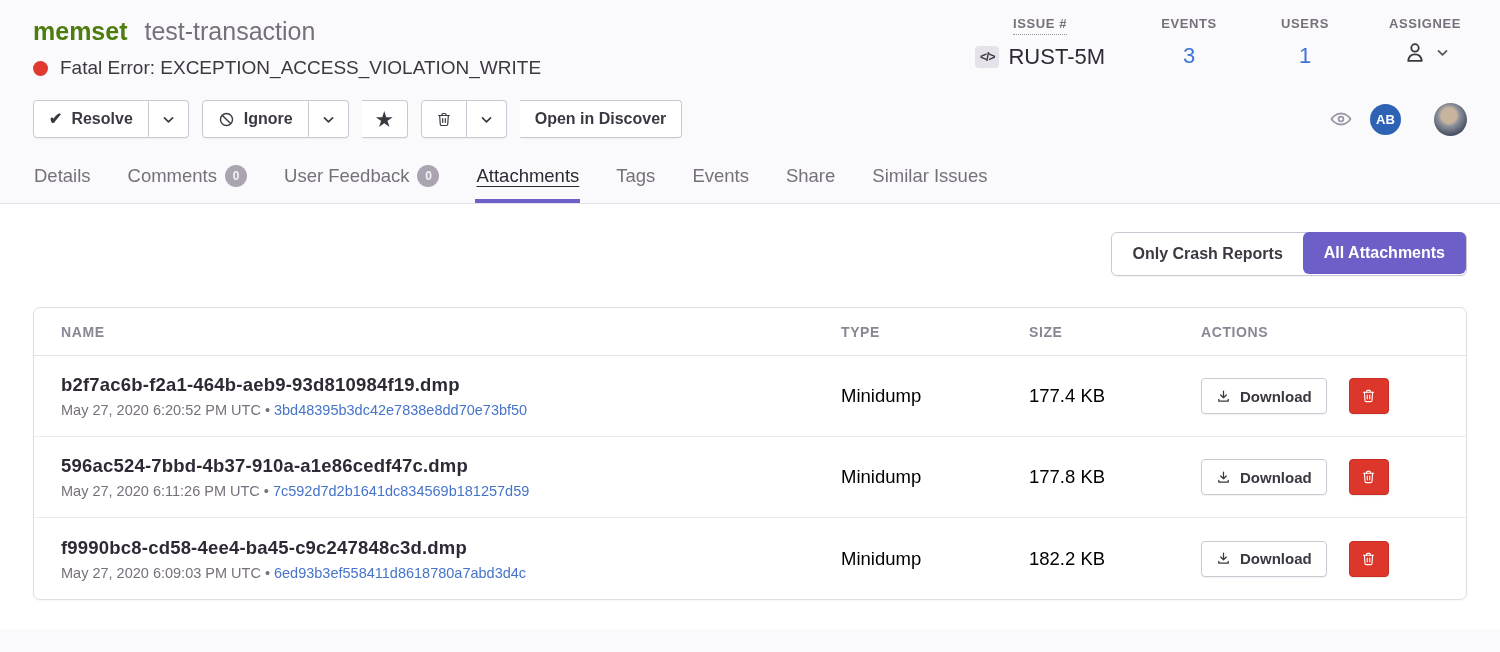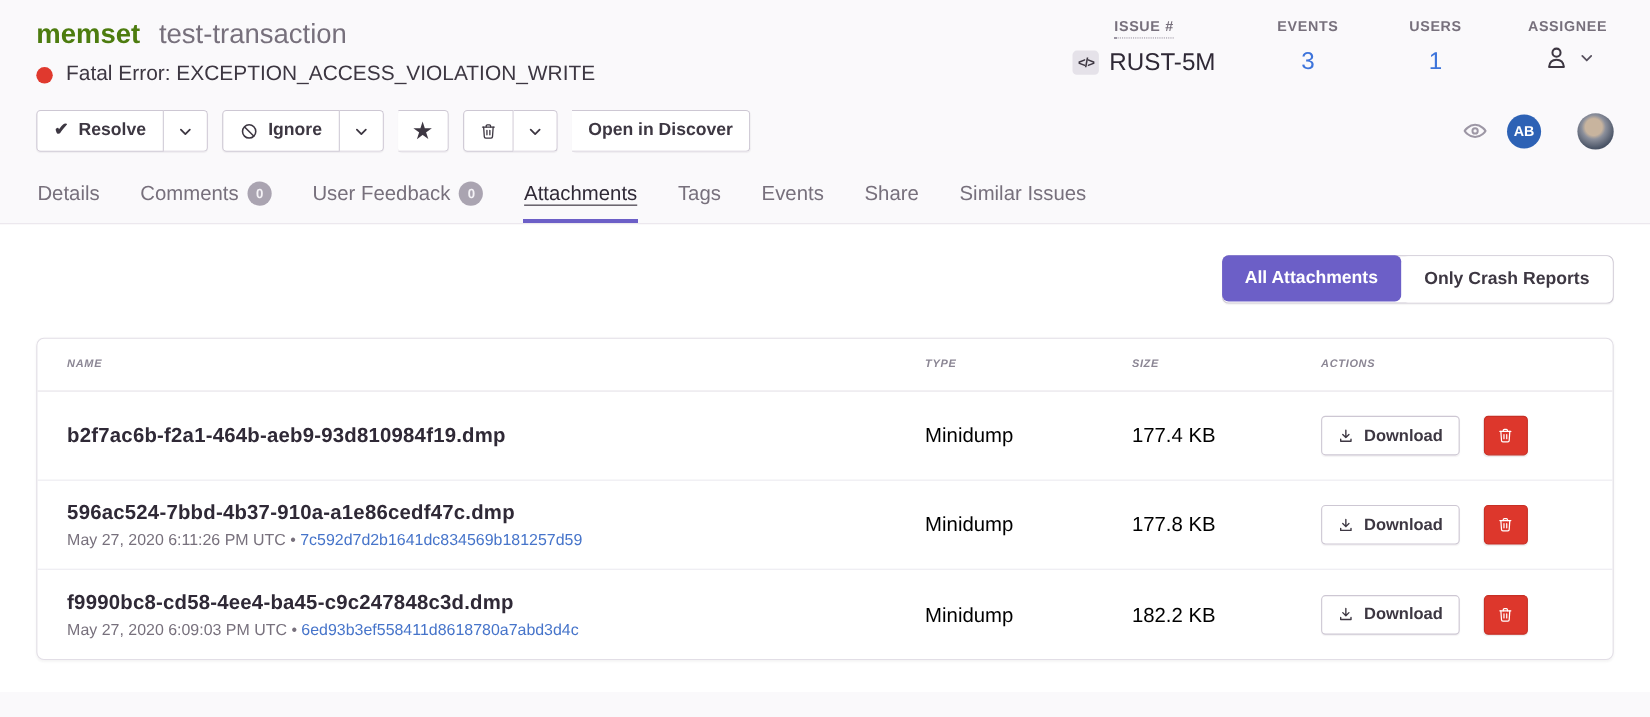--- a/index.html
+++ b/index.html
@@ -62,21 +62,21 @@
   
   .content { background:#fff; height:425px; padding:28px 33px 0 33px; }
   .filter-row { display:flex; justify-content:flex-end; }
   .toggle-group { display:flex; border:1px solid #cdc7d3; border-radius:6px; background:#fff; box-shadow:0 1px 1px rgba(60,54,68,.05); }
   .toggle-btn { font-size:16px; font-weight:700; padding:0 21px; height:42px; display:flex; align-items:center; cursor:pointer; color:#3d3742; background:#fff; border:none; border-radius:6px; }
   .toggle-btn.active { background:#6c5fc7; color:#fff; margin:-1px 0 -1px -1px; border-radius:6px; }
   
   .table { margin-top:31px; border:1px solid #e2dee6; border-radius:7px; background:#fff; box-shadow:0 1px 2px rgba(60,54,68,.05); overflow:hidden; }
   .trow { display:grid; grid-template-columns:780px 188px 172px auto; align-items:center; padding:0 0 0 27px; }
   .thead { height:48px; border-bottom:1px solid #e5e1e8; }
-  .th { font-size:10px; font-weight:700; letter-spacing:.6px; color:#8b8694; text-transform:uppercase;font-style:italic; }
+  .th { font-size:14px; font-weight:700; letter-spacing:.6px; color:#8b8694; text-transform:uppercase; }
   .tbody-row { height:81px; border-bottom:1px solid #eceaf0; }
   .tbody-row:last-child { border-bottom:none; }
   .file-name { font-size:18.5px; font-weight:700; color:#2f2936; letter-spacing:.2px; }
   .file-meta { margin-top:6px; font-size:14.5px; color:#77707c; }
   .file-meta .sep { margin:0 4px; }
   .event-link { color:#4674ca; text-decoration:none; cursor:pointer; }
   .cell-plain { font-size:18.5px; color:#000000; }
   .actions-cell { display:flex; align-items:center; gap:22px; }
   .download-btn {
     background:#fff; border:1px solid #cdc7d3; border-radius:4px; height:36px; padding:0 14px;
@@ -223,36 +223,39 @@
       <span class="tab-label">Share</span>
     </div>
   <div class="tab">
       <span class="tab-label">Similar Issues</span>
     </div>
 </div>
 
 <div class="content">
   <div class="filter-row">
     <div class="toggle-group">
+      <button class="toggle-btn">Only Crash Reports</button>
       <button class="toggle-btn active">All Attachments</button>
-      <button class="toggle-btn">Only Crash Reports</button>
     </div>
   </div>
 
   <div class="table">
     <div class="trow thead">
       <span class="th">NAME</span>
       <span class="th">TYPE</span>
       <span class="th">SIZE</span>
       <span class="th">ACTIONS</span>
     </div>
 
     <div class="trow tbody-row">
       <div>
         <div class="file-name">b2f7ac6b-f2a1-464b-aeb9-93d810984f19.dmp</div>
+        <div class="file-meta">
+          <span>May 27, 2020 6:20:52 PM UTC</span><span class="sep">•</span><a class="event-link">3bd48395b3dc42e7838e8dd70e73bf50</a>
+        </div>
       </div>
       <span class="cell-plain">Minidump</span>
       <span class="cell-plain">177.4 KB</span>
       <div class="actions-cell">
         <button class="download-btn">
           <svg class="stroke-ic" width="15" height="15" viewBox="0 0 24 24">
               <path d="M12 3.5v10.5m0 0l-4.5-4.5M12 14l4.5-4.5"></path>
               <path d="M4.5 16.5v3h15v-3"></path>
             </svg>
           <span>Download</span>

